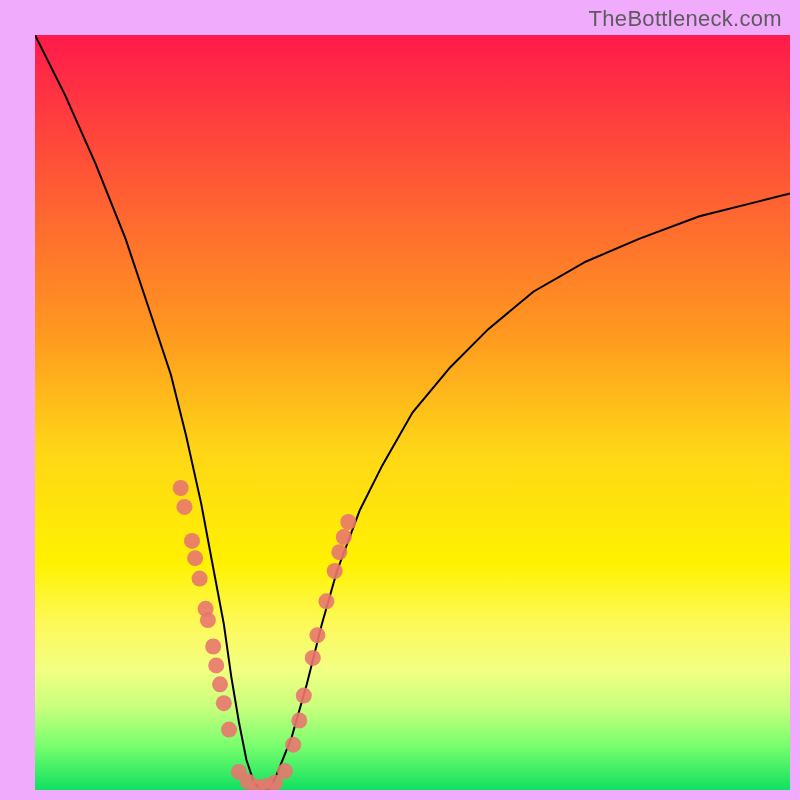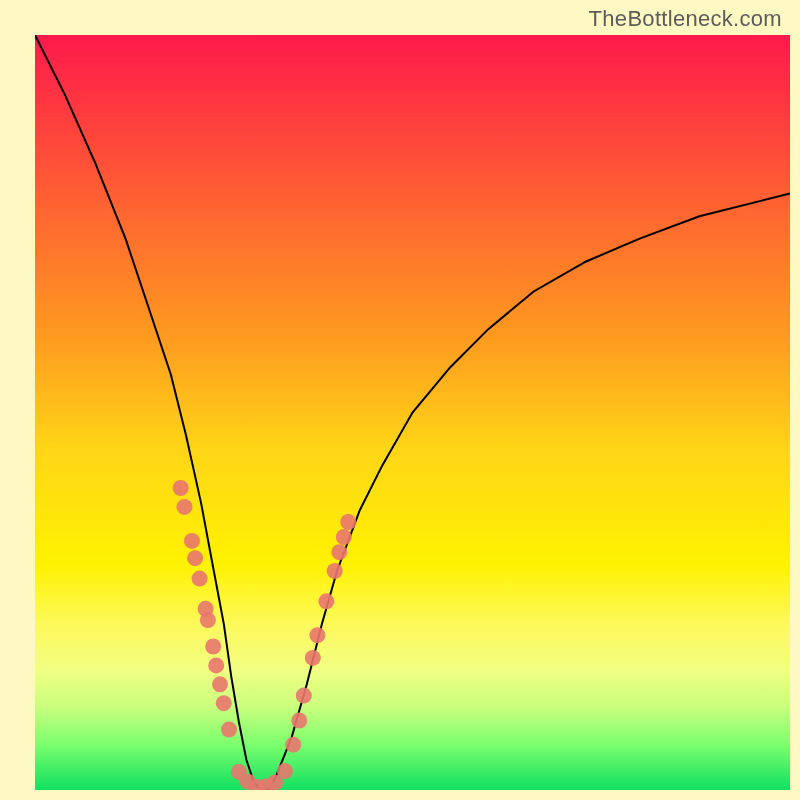--- a/index.html
+++ b/index.html
@@ -8,21 +8,21 @@
     width: 800px;
     height: 800px;
     overflow: hidden;
     background: #000;
     font-family: Arial, Helvetica, sans-serif;
   }
   .frame {
     position: relative;
     width: 800px;
     height: 800px;
-    background: #fef9c3;
+    background: #f0abfc;
   }
   .plot-area {
     position: absolute;
     left: 35px;
     top: 35px;
     width: 755px;
     height: 755px;
     background: linear-gradient(to bottom,
       #ff1a4b 0%,
       #ff3a3f 10%,

